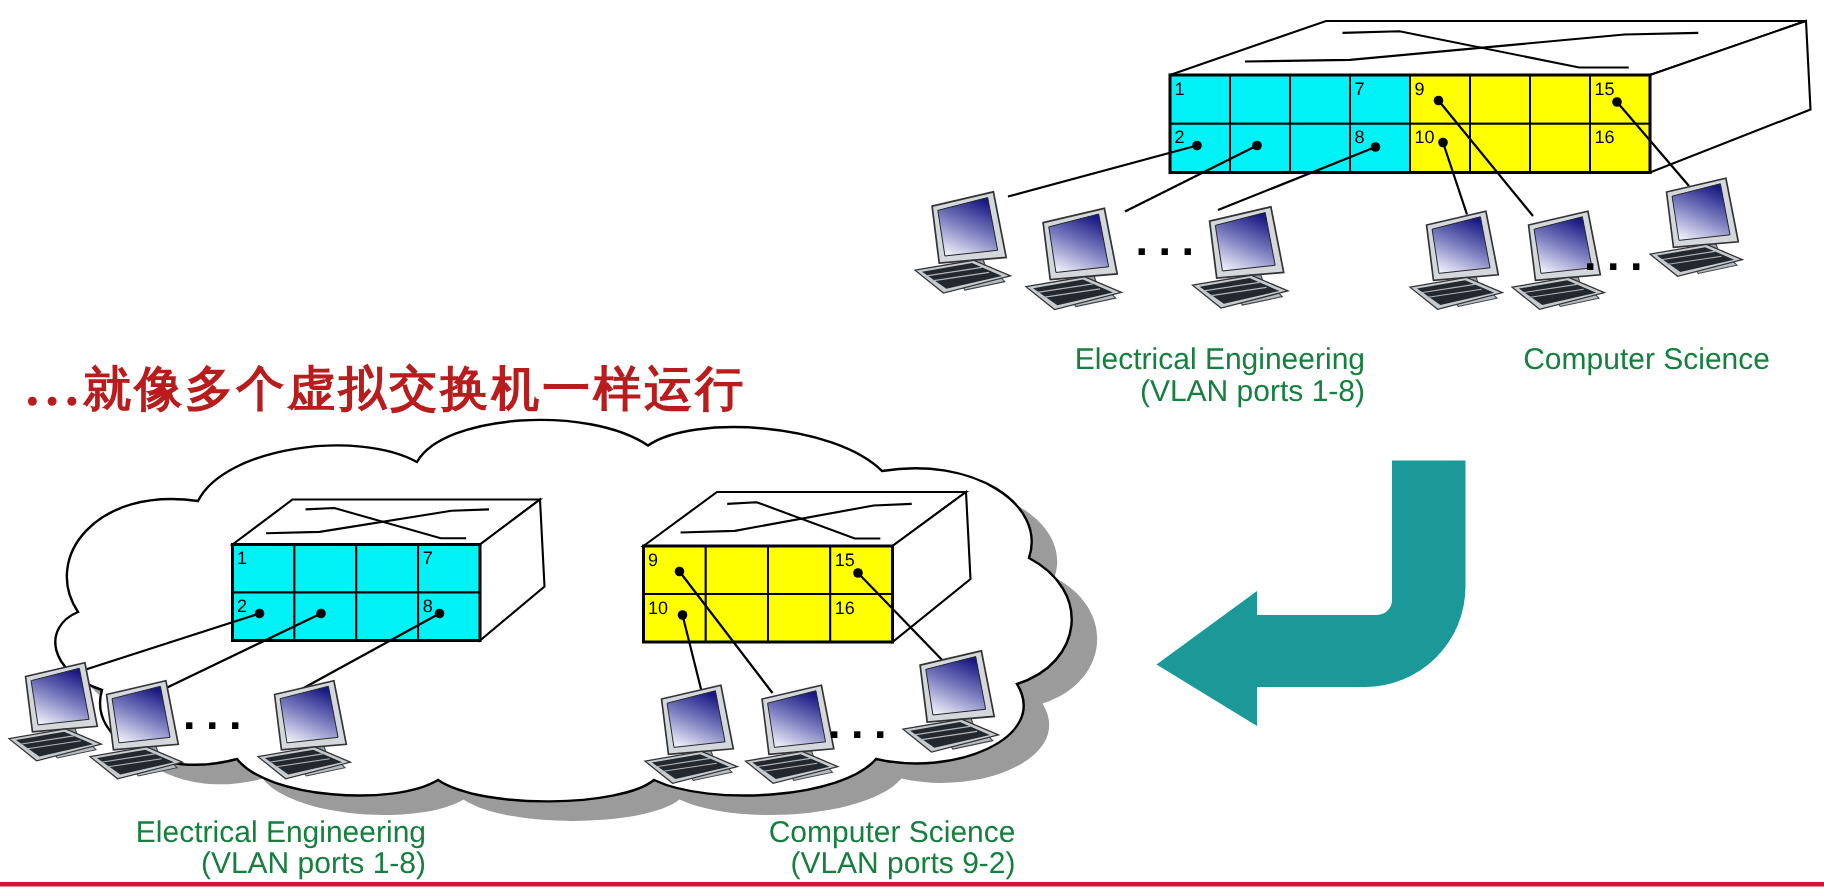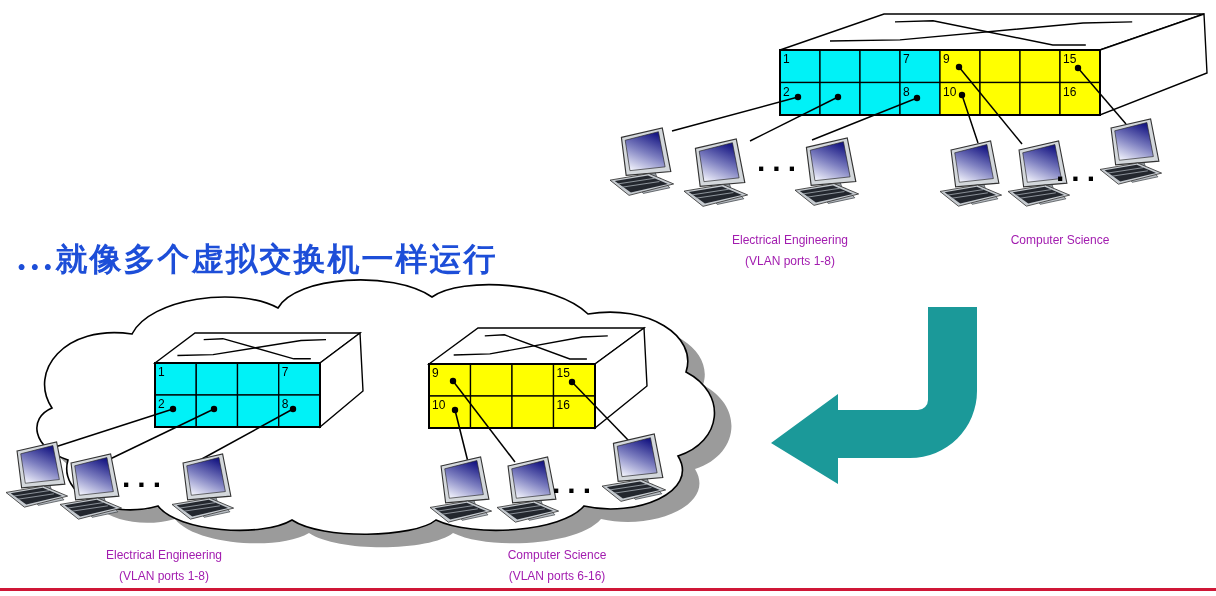--- a/index.html
+++ b/index.html
@@ -2,22 +2,22 @@
 <html><head>
 <meta charset="utf-8">
 <style>
   html,body{margin:0;padding:0;background:#fff}
   .stage{position:relative;width:1216px;height:596px;background:#fff;overflow:hidden;
          font-family:"Liberation Sans",sans-serif}
   .stage svg{position:absolute;left:0;top:0}
   .heading{position:absolute;left:16px;top:238px;white-space:nowrap;
            font-family:"DejaVu Serif","Liberation Serif",serif;
            font-weight:bold;font-size:32px;letter-spacing:2px}
-  .glabel{position:absolute;width:240px;text-align:center;color:#a21caf;
-          font-size:12px;line-height:21px;white-space:nowrap}
+  .glabel{position:absolute;width:240px;text-align:right;color:#15803d;
+          font-size:20px;line-height:21px;white-space:nowrap}
   .dots{position:absolute;color:#000;font-weight:bold;font-size:30px;letter-spacing:7px;
         line-height:1;white-space:nowrap}
   .rule{position:absolute;left:0;top:588px;width:1216px;height:3px}
 </style>
 </head>
 <body>
 
 <div class="stage">
 
   <svg id="scene" width="1216" height="596" viewBox="0 0 1216 596">
@@ -149,36 +149,36 @@
         <use transform="translate(610,126) scale(0.95)" href="#pc" xlink:href="#pc"></use>
         <use transform="translate(684,137) scale(0.95)" href="#pc" xlink:href="#pc"></use>
         <use transform="translate(795,136) scale(0.95)" href="#pc" xlink:href="#pc"></use>
         <use transform="translate(940,139) scale(0.92)" href="#pc" xlink:href="#pc"></use>
         <use transform="translate(1008,139) scale(0.92)" href="#pc" xlink:href="#pc"></use>
         <use transform="translate(1100,117) scale(0.92)" href="#pc" xlink:href="#pc"></use>
       </g>
       <path d="M 928 307 L 977 307 L 977 391 A 67 67 0 0 1 910 458 L 838 458 L 838 484 L 771 443 L 838 394 L 838 410 L 918 410 A 10 10 0 0 0 928 400 Z" fill="#1b9999"></path>
     </svg>
 
-  <div class="heading" style="color: #1d4ed8;">...就像多个虚拟交换机一样运行</div>
+  <div class="heading" style="color: #b91c1c;">...就像多个虚拟交换机一样运行</div>
 
   <div class="glabel" style="left:670px;top:230px">
     <div>Electrical Engineering</div>
     <div>(VLAN ports 1-8)</div>
   </div>
   <div class="glabel" style="left:940px;top:230px">
     <div>Computer Science</div>
   </div>
   <div class="glabel" style="left:44px;top:545px">
     <div>Electrical Engineering</div>
     <div>(VLAN ports 1-8)</div>
   </div>
   <div class="glabel" style="left:437px;top:545px">
     <div>Computer Science</div>
-    <div>(VLAN ports 6-16)</div>
+    <div>(VLAN ports 9-2)</div>
   </div>
 
   <div class="dots" style="left:757px;top:146px">...</div>
   <div class="dots" style="left:1056px;top:156px">...</div>
   <div class="dots" style="left:122px;top:462px">...</div>
   <div class="dots" style="left:552px;top:468px">...</div>
 
   <div class="rule" style="background: rgb(207, 22, 54);"></div>
 </div>
 

